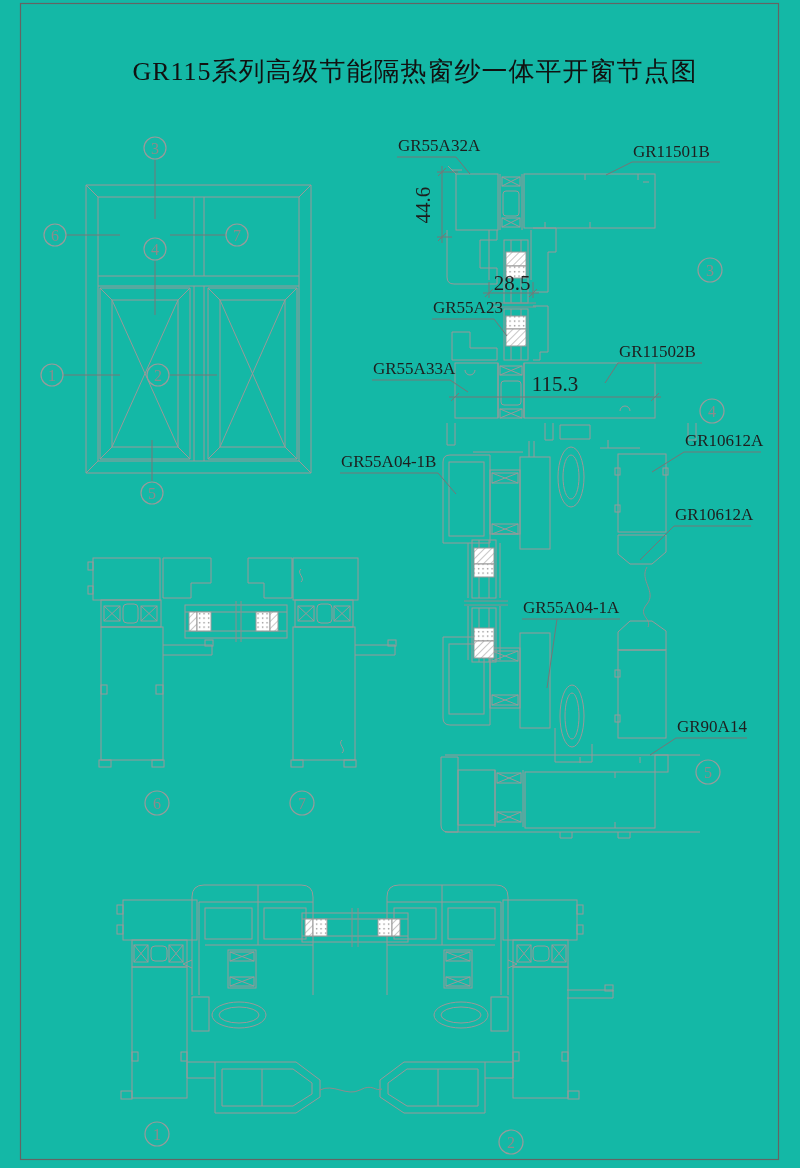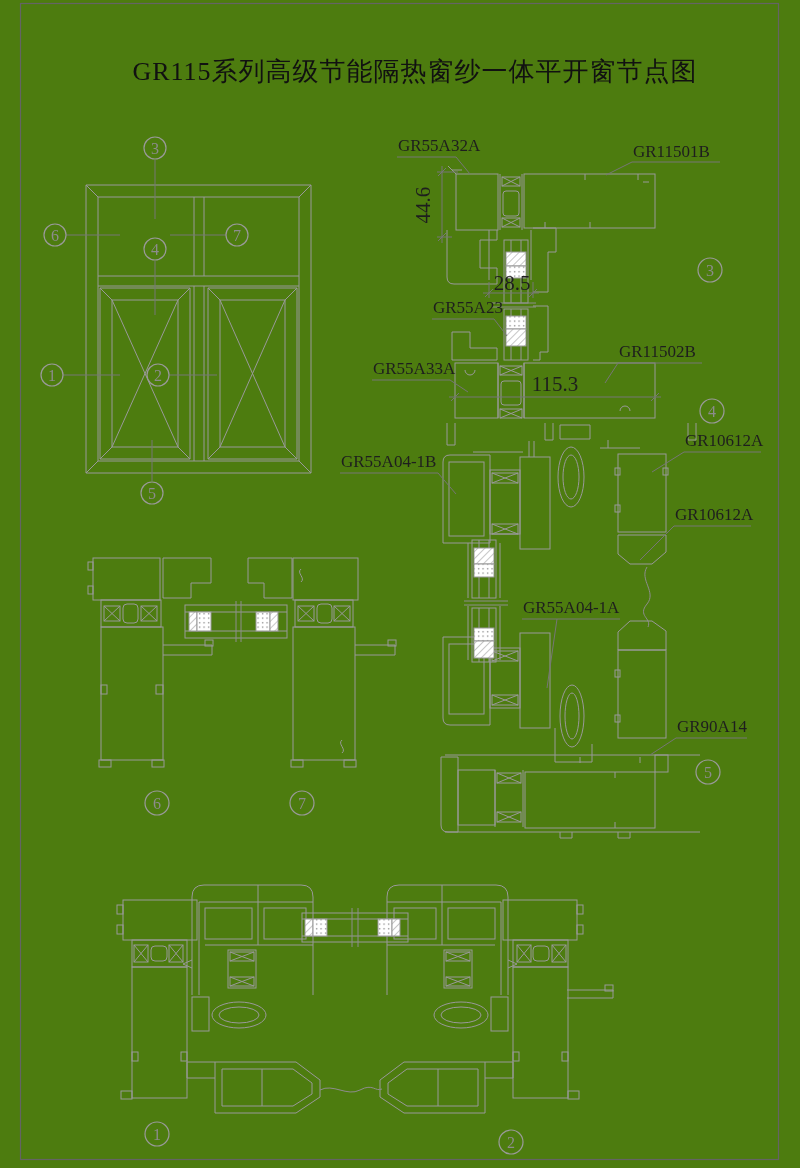--- a/index.html
+++ b/index.html
@@ -1,16 +1,16 @@
 <!DOCTYPE html>
 <html><head>
 <meta charset="utf-8">
 <style>
   html,body{margin:0;padding:0;background:#ffffff;}
-  .sheet{position:relative;width:800px;height:1168px;background:#4d7c0f;overflow:hidden;}
+  .sheet{position:relative;width:800px;height:1168px;background:#14b8a6;overflow:hidden;}
   svg{display:block;}
   
   .ln{fill:none;stroke:#999999;stroke-width:1;}
   .ld{fill:none;stroke:#767676;stroke-width:1;}
   .brk{fill:none;stroke:#8d8d8d;stroke-width:1;}
   text{font-family:"Liberation Serif","DejaVu Serif",serif;}
   .ttl{font-size:26px;fill:#111111;letter-spacing:1px;}
   .lbl{font-size:17px;fill:#1e1e1e;}
   .dim{font-size:21px;fill:#1e1e1e;}
   .bdg{font-size:16px;fill:#8c8c8c;}

